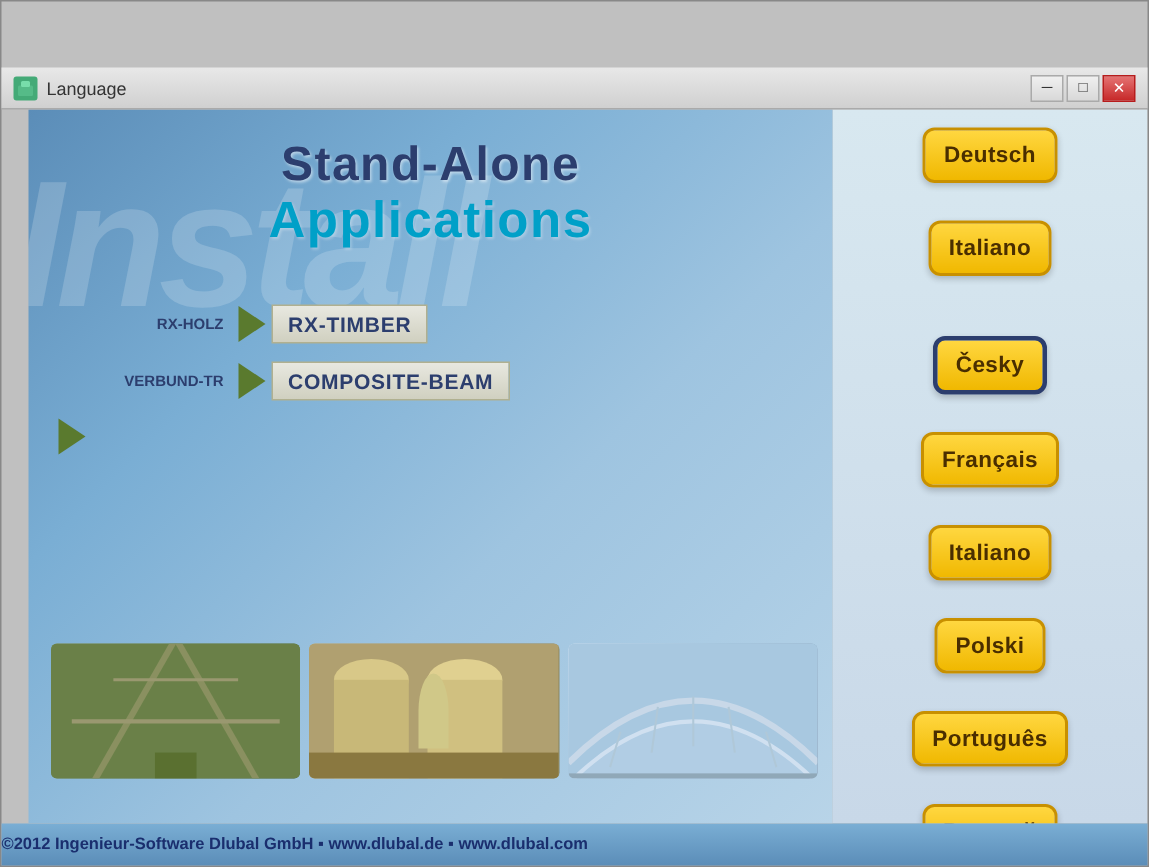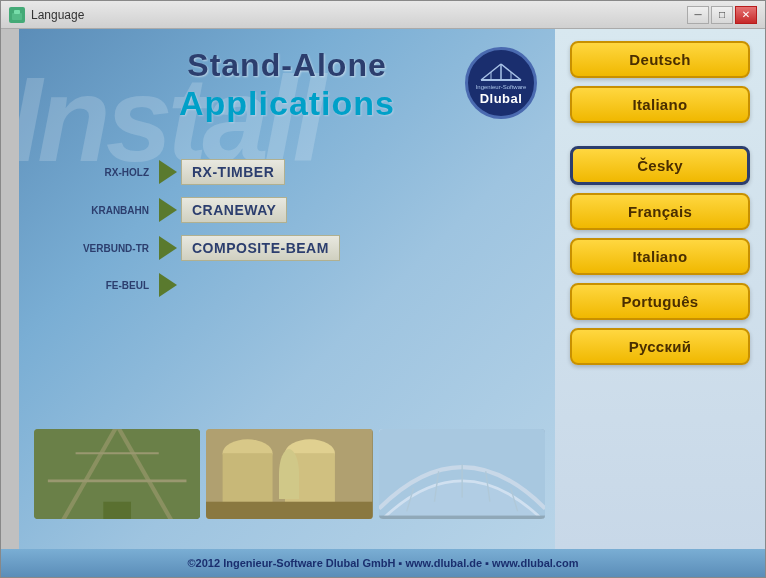--- a/index.html
+++ b/index.html
@@ -22,20 +22,21 @@
     }
 
     #titlebar {
       background: linear-gradient(to bottom, #e8e8e8, #d0d0d0);
       height: 28px;
       display: flex;
       align-items: center;
       padding: 0 8px;
       border-bottom: 1px solid #aaa;
       flex-shrink: 0;
+      margin-top: 44px;
     }
 
     #titlebar-icon {
       width: 16px;
       height: 16px;
       background: #4a7;
       border-radius: 2px;
       margin-right: 6px;
       display: flex;
       align-items: center;
@@ -254,34 +255,34 @@
       height: 50px;
       background: #d0c888;
       border-radius: 50% 50% 0 0;
     }
 
     #footer {
       background: linear-gradient(to bottom, #7aaed4, #5b8db8);
       height: 28px;
       display: flex;
       align-items: center;
-      justify-content: center;
       font-size: 11px;
       color: #1a2e6e;
       font-weight: 600;
     }
 
     #right-panel {
       width: 210px;
       background: linear-gradient(to bottom, #d8e8f0, #c8d8e8);
       display: flex;
       flex-direction: column;
       padding: 12px 15px;
-      gap: 8px;
+      gap: 25px;
       flex-shrink: 0;
+      align-items: center;
     }
 
     .lang-button {
       background: linear-gradient(to bottom, #ffd740, #f0b800);
       border: 2px solid #c89000;
       border-radius: 8px;
       padding: 8px 12px;
       font-size: 15px;
       font-weight: 700;
       color: #4a2e00;
@@ -352,51 +353,33 @@
   <div id="main-content">
 
     <div id="left-panel">
       <div id="install-text">Install</div>
 
       <div id="logo-area">
         <span id="title-standalone">Stand-Alone</span>
         <span id="title-applications">Applications</span>
       </div>
 
-      <div id="dlubal-badge">
-        <svg id="dlubal-bridge" viewBox="0 0 50 24">
-          <line x1="5" y1="20" x2="45" y2="20" stroke="#aac4e8" stroke-width="2"></line>
-          <line x1="25" y1="4" x2="5" y2="20" stroke="#aac4e8" stroke-width="1.5"></line>
-          <line x1="25" y1="4" x2="45" y2="20" stroke="#aac4e8" stroke-width="1.5"></line>
-          <line x1="25" y1="4" x2="25" y2="20" stroke="#aac4e8" stroke-width="1.5"></line>
-          <line x1="15" y1="12" x2="15" y2="20" stroke="#aac4e8" stroke-width="1"></line>
-          <line x1="35" y1="12" x2="35" y2="20" stroke="#aac4e8" stroke-width="1"></line>
-        </svg>
-        <span id="dlubal-label-top">Ingenieur-Software</span>
-        <span id="dlubal-label-main">Dlubal</span>
-      </div>
 
       <div id="product-grid">
       <div class="product-row">
             <div class="product-old">RX-HOLZ</div>
             <div class="product-arrow"></div>
             <div class="product-new">RX-TIMBER</div>
           </div>
           <div class="product-row">
-            <div class="product-old">KRANBAHN</div>
-            <div class="product-arrow"></div>
-            <div class="product-new">CRANEWAY</div>
-          </div>
-          <div class="product-row">
             <div class="product-old">VERBUND-TR</div>
             <div class="product-arrow"></div>
             <div class="product-new">COMPOSITE-BEAM</div>
           </div>
           <div class="product-row">
-            <div class="product-old">FE-BEUL</div>
             <div class="product-arrow"></div>
           </div>
         </div>
 
       <div id="photos-row">
         <div class="photo-placeholder photo-1">
           <div class="steel-structure"></div>
           <svg width="100%" height="100%" viewBox="0 0 120 90" preserveAspectRatio="xMidYMid slice" style="position:absolute;top:0;left:0;">
             <rect width="120" height="90" fill="#6a8048"></rect>
 
@@ -435,20 +418,21 @@
       </div>
 
     </div>
 
     <div id="right-panel">
     <button class="lang-button">Deutsch</button>
         <button class="lang-button">Italiano</button>
         <button class="lang-button selected">Česky</button>
         <button class="lang-button">Français</button>
         <button class="lang-button">Italiano</button>
+        <button class="lang-button">Polski</button>
         <button class="lang-button">Português</button>
         <button class="lang-button">Русский</button>
       </div>
 
   </div>
 
   <div id="footer">
     <span>©2012 Ingenieur-Software Dlubal GmbH  ▪  www.dlubal.de  ▪  www.dlubal.com</span>
   </div>
 

